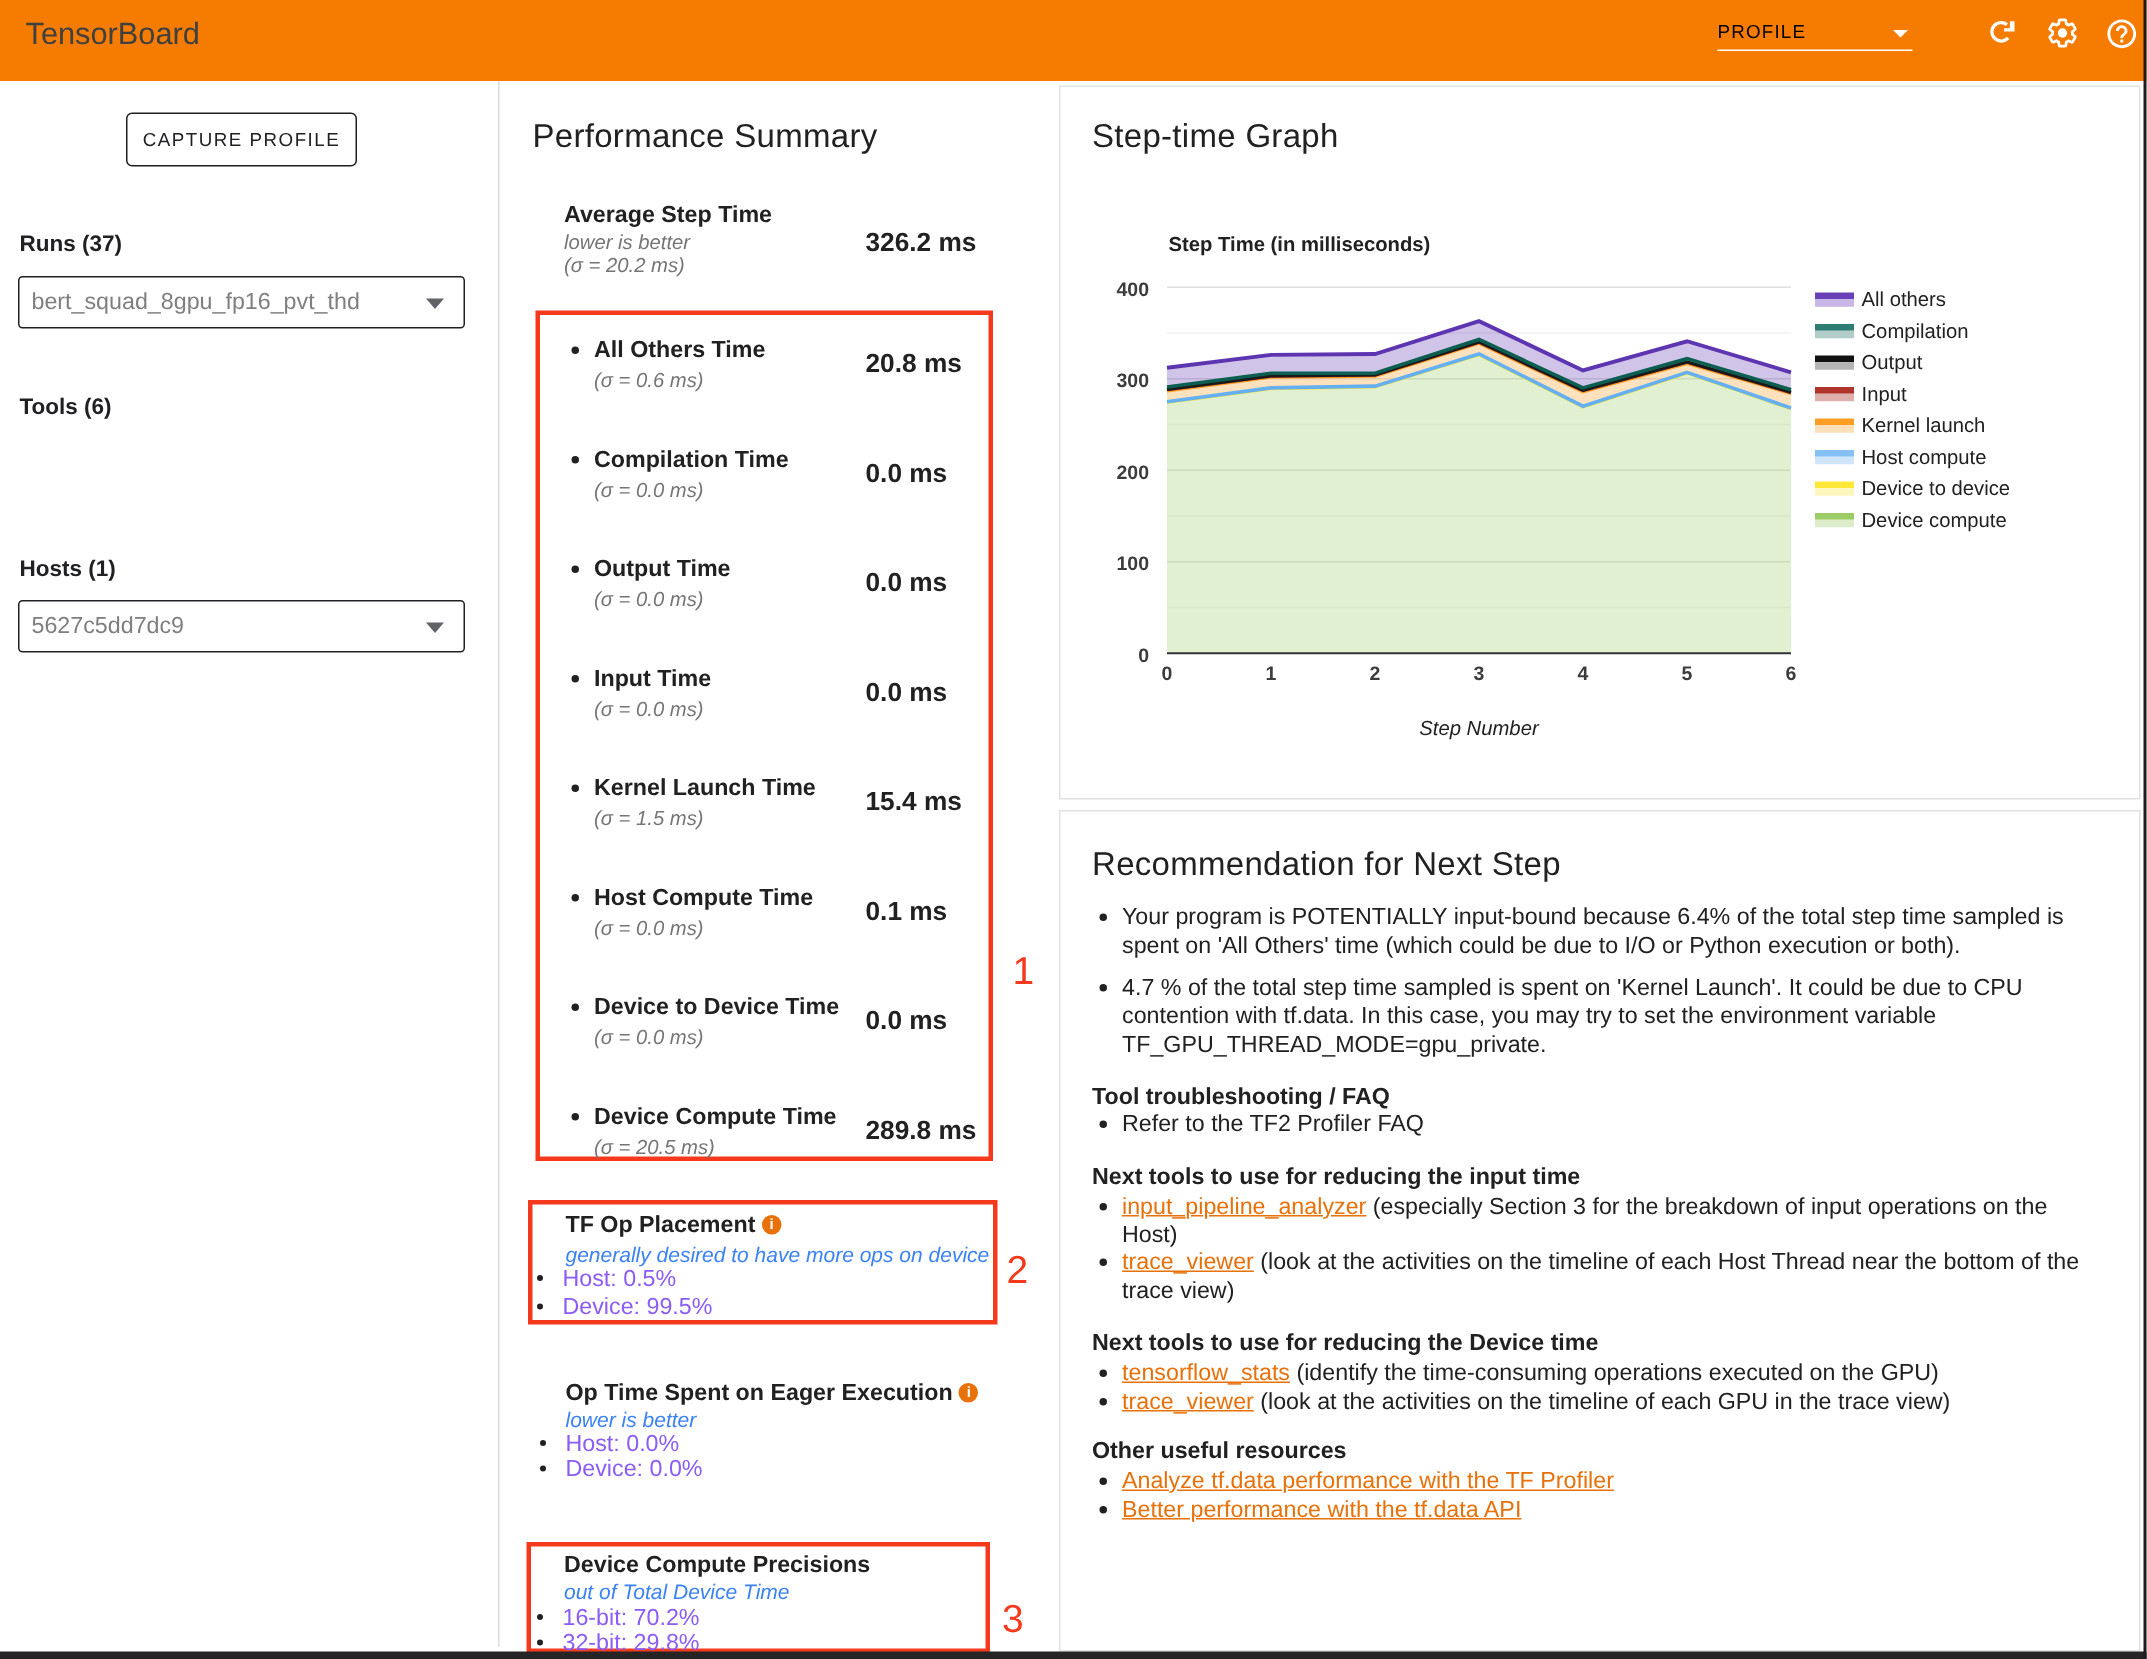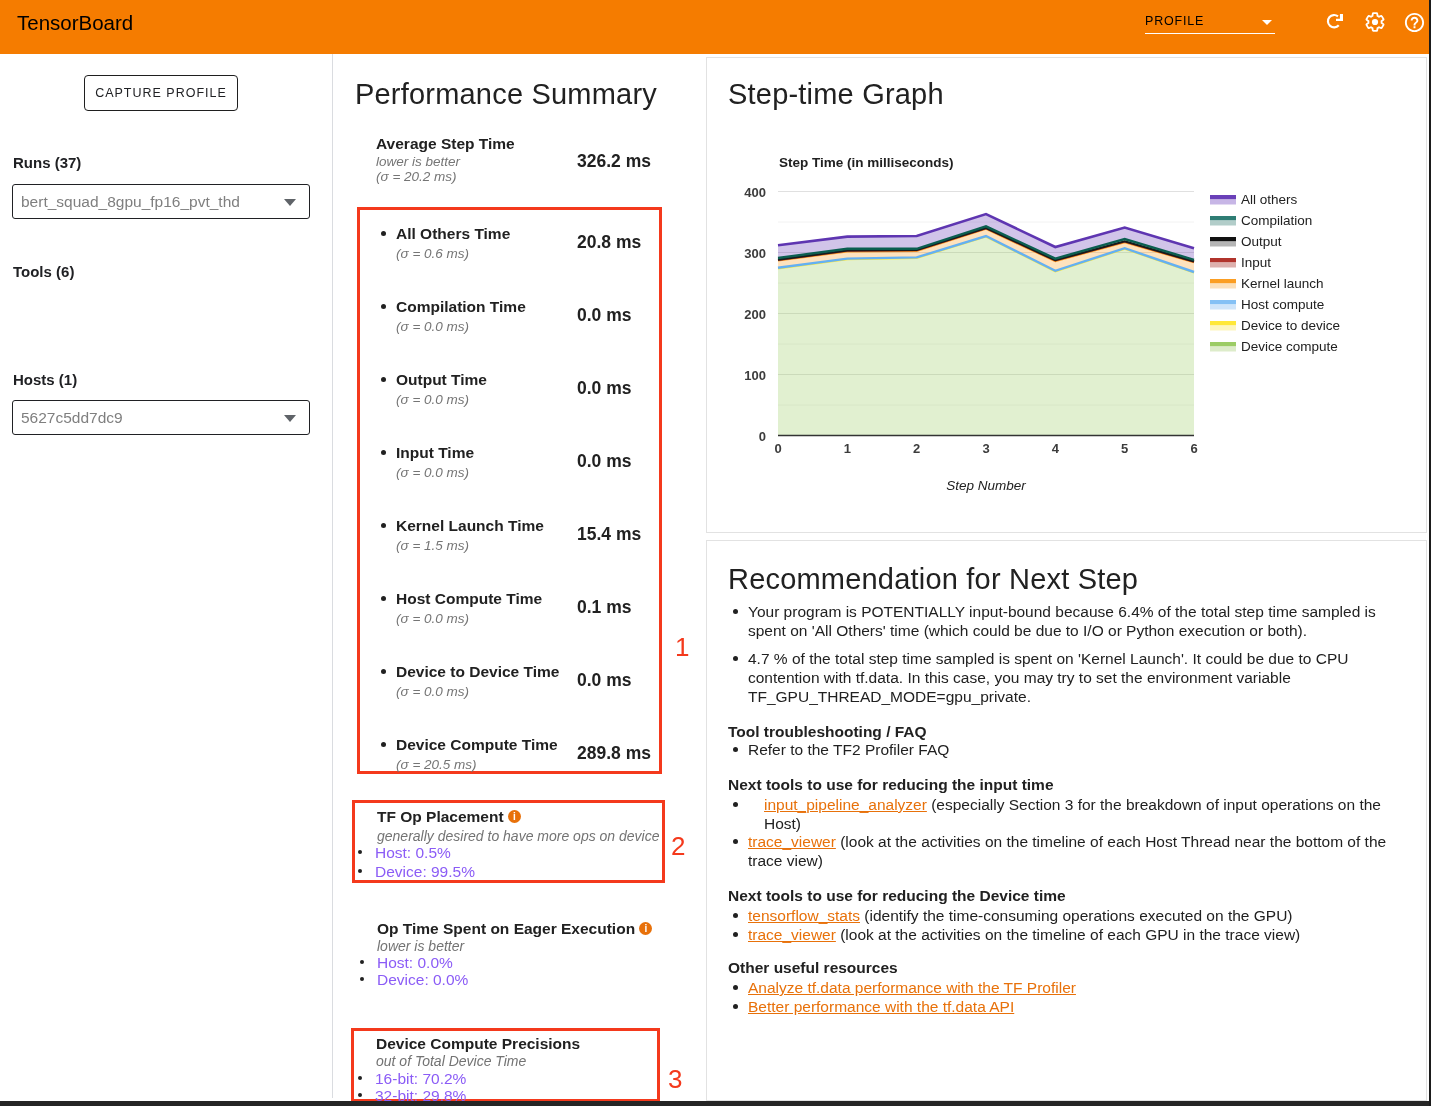--- a/index.html
+++ b/index.html
@@ -1,44 +1,44 @@
 <!DOCTYPE html>
 <html><head>
 <meta charset="utf-8">
 <style>
   * { margin:0; padding:0; box-sizing:border-box; }
   html,body { width:1431px; height:1106px; overflow:hidden; background:#fff;
     font-family:"Liberation Sans", sans-serif; }
   .abs { position:absolute; }
   
   #hdr { position:absolute; left:0; top:0; width:1431px; height:54px; background:#f57c00; }
-  #hdr .title { position:absolute; left:17px; top:11px; color:#000000; font-size:20.5px; font-weight:400; letter-spacing:0px; }
+  #hdr .title { position:absolute; left:17px; top:11px; color:#404040; font-size:20.5px; font-weight:400; letter-spacing:0px; }
   #hdr .profsel { position:absolute; left:1145px; top:14px; width:130px; color:#000000; }
   #hdr .profsel .txt { font-size:12.5px; letter-spacing:0.8px; font-weight:400; }
   #hdr .profsel .line { position:absolute; left:0; top:19px; width:130px; height:1px; background:#fff; }
   #hdr .profsel .arr { position:absolute; right:3px; top:6px; width:0; height:0; border-left:5px solid transparent; border-right:5px solid transparent; border-top:5px solid #fff; }
   .hicon { position:absolute; top:12px; width:20px; height:20px; }
   
   #sidebar { position:absolute; left:0; top:54px; width:333px; height:1044px; background:#fff; border-right:1px solid #dadce0; }
   #capture { position:absolute; left:84px; top:21px; width:154px; height:36px; border:1px solid #1f1f1f; border-radius:4px; background:#fff; font-size:12.5px; letter-spacing:1px; color:#202124; text-align:center; line-height:34px; font-weight:400; }
   .sblabel { position:absolute; left:13px; font-size:15px; font-weight:700; color:#202124; }
   .sbselect { position:absolute; left:12px; width:298px; height:35px; border:1px solid #202124; border-radius:3px; background:#fff; }
   .sbselect .t { position:absolute; left:8px; top:8px; font-size:15.5px; color:#7f7f7f; }
   .sbselect .a { position:absolute; right:13px; top:14px; width:0; height:0; border-left:6px solid transparent; border-right:6px solid transparent; border-top:7px solid #5f6368; }
   
-  .h1 { position:absolute; font-size:29px; color:#212121; font-weight:400; letter-spacing:0.2px; white-space:nowrap; }
+  .h1 { position:absolute; font-size:22px; color:#212121; font-weight:400; letter-spacing:0.2px; white-space:nowrap; }
   .mrow { position:absolute; white-space:nowrap; }
   .mrow .dot { position:absolute; left:-15px; top:6px; width:5px; height:5px; border-radius:50%; background:#212121; }
   .mrow .nm { font-size:15.5px; font-weight:700; color:#212121; }
   .mrow .sg { font-size:13.5px; font-style:italic; color:#757575; margin-top:3px; }
   .mval { position:absolute; left:577px; font-size:17.5px; font-weight:700; color:#212121; white-space:nowrap; }
   .redbox { position:absolute; border:3px solid #f4391c; }
   .rednum { position:absolute; color:#f4391c; font-size:26px; font-weight:400; }
   .ititle { font-size:15.5px; font-weight:700; color:#212121; white-space:nowrap; }
-  .iital { font-size:14px; font-style:italic; color:#737373; white-space:nowrap; }
+  .iital { font-size:14px; font-style:italic; color:#3b82f6; white-space:nowrap; }
   .ili { font-size:15.5px; color:#8b5cf6; white-space:nowrap; }
   .ibull { position:absolute; width:4px; height:4px; border-radius:50%; background:#212121; }
   .infoi { display:inline-block; width:13px; height:13px; border-radius:50%; background:#e8710a; color:#fff; font-size:10px; font-weight:700; text-align:center; line-height:13px; vertical-align:2px; font-style:normal; }
   
   .card { position:absolute; left:706px; width:721px; background:#fff; border:1px solid #e2e2e2; }
   
   .rec { font-size:15.5px; color:#212121; line-height:19px; }
   .rbull { position:absolute; width:5px; height:5px; border-radius:50%; background:#212121; }
   a.lnk { color:#e8710a; text-decoration:underline; }
   #botbar { position:absolute; left:0; top:1101px; width:1431px; height:5px; background:#252525; }
@@ -255,21 +255,21 @@
 
 <div class="rbull" style="left:733px; top:656px;"></div>
 <div class="rec abs" style="left:748px; top:649px; width:662px;">4.7 % of the total step time sampled is spent on 'Kernel Launch'. It could be due to CPU contention with tf.data. In this case, you may try to set the environment variable TF_GPU_THREAD_MODE=gpu_private.</div>
 
 <div class="rec abs" style="left:728px; top:722px; font-weight:700;">Tool troubleshooting / FAQ</div>
 <div class="rbull" style="left:733px; top:747px;"></div>
 <div class="rec abs" style="left:748px; top:740px;">Refer to the TF2 Profiler FAQ</div>
 
 <div class="rec abs" style="left:728px; top:775px; font-weight:700;">Next tools to use for reducing the input time</div>
 <div class="rbull" style="left:733px; top:802px;"></div>
-<div class="rec abs" style="left:748px; top:795px; width:662px;margin-left:16px;"><a class="lnk">input_pipeline_analyzer</a> (especially Section 3 for the breakdown of input operations on the<br>Host)</div>
+<div class="rec abs" style="left:748px; top:795px; width:662px;"><a class="lnk">input_pipeline_analyzer</a> (especially Section 3 for the breakdown of input operations on the<br>Host)</div>
 <div class="rbull" style="left:733px; top:839px;"></div>
 <div class="rec abs" style="left:748px; top:832px; width:670px;"><a class="lnk">trace_viewer</a> (look at the activities on the timeline of each Host Thread near the bottom of the trace view)</div>
 
 <div class="rec abs" style="left:728px; top:886px; font-weight:700;">Next tools to use for reducing the Device time</div>
 <div class="rbull" style="left:733px; top:913px;"></div>
 <div class="rec abs" style="left:748px; top:906px;"><a class="lnk">tensorflow_stats</a> (identify the time-consuming operations executed on the GPU)</div>
 <div class="rbull" style="left:733px; top:932px;"></div>
 <div class="rec abs" style="left:748px; top:925px;"><a class="lnk">trace_viewer</a> (look at the activities on the timeline of each GPU in the trace view)</div>
 
 <div class="rec abs" style="left:728px; top:958px; font-weight:700;">Other useful resources</div>

